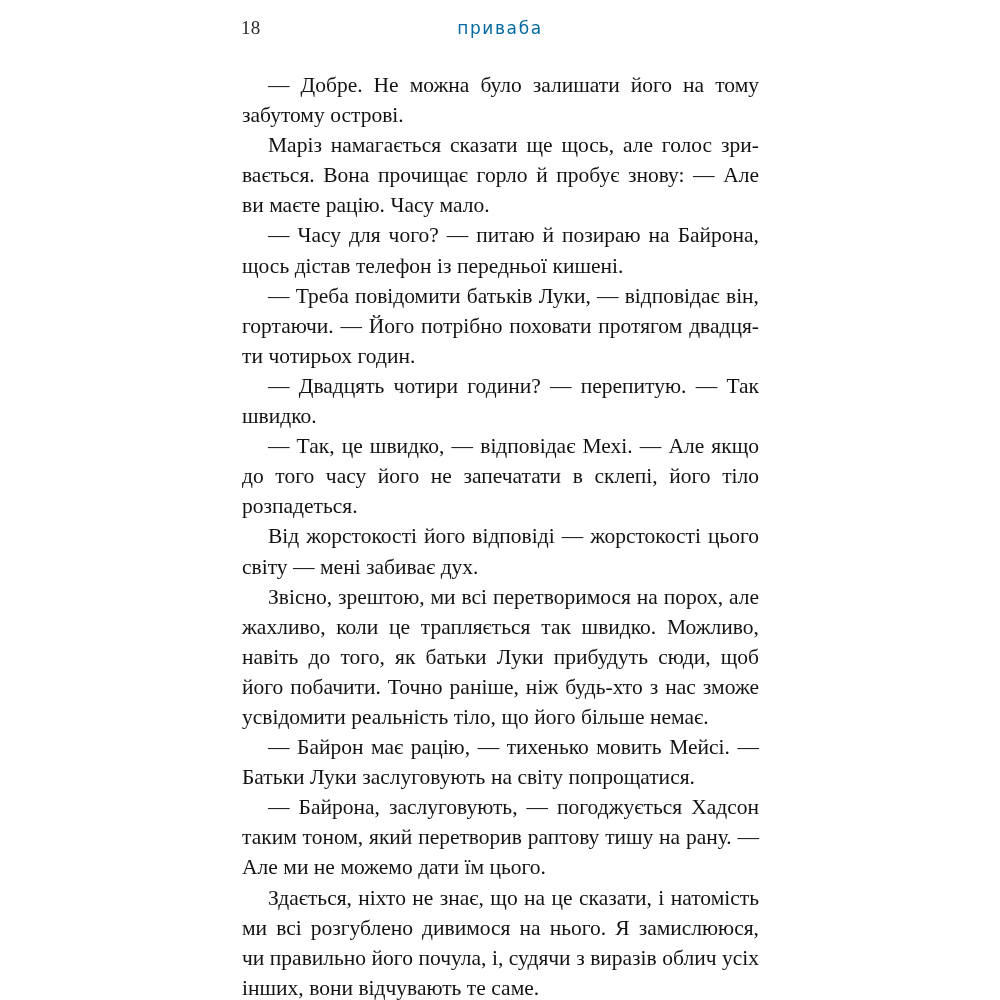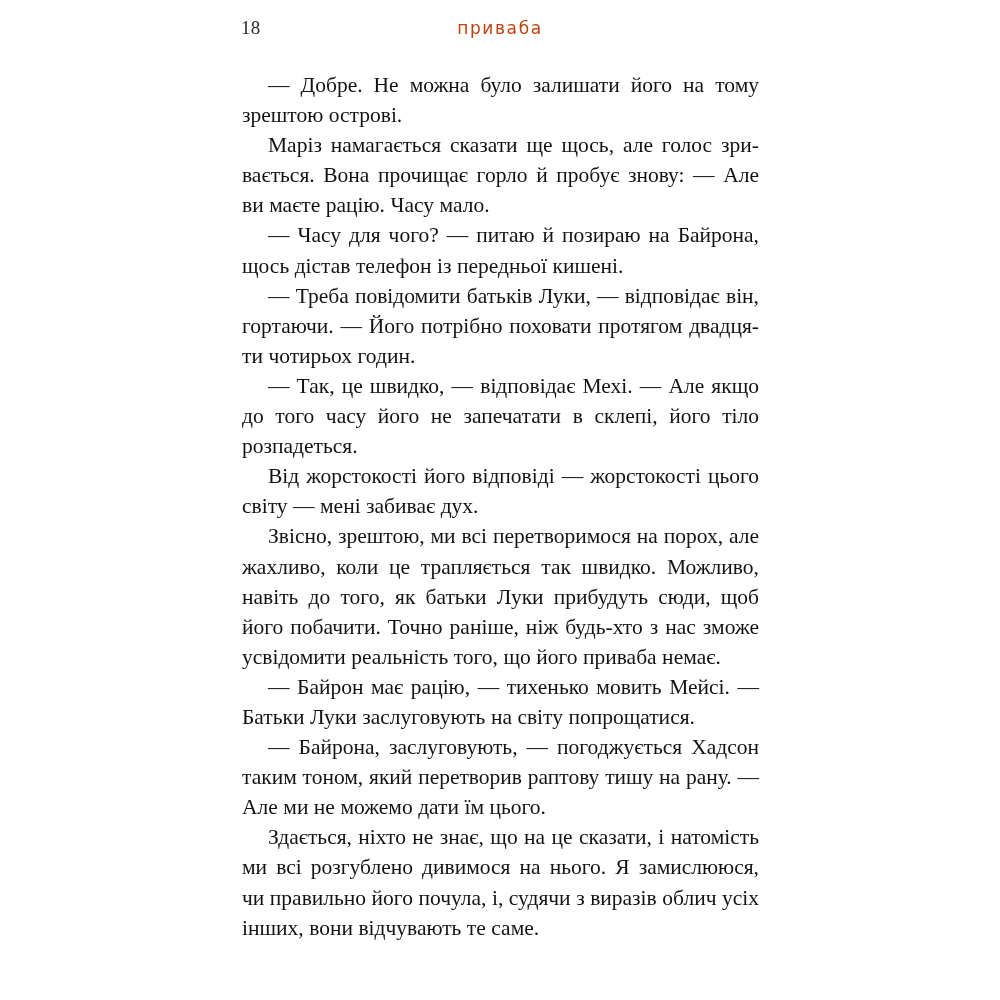--- a/index.html
+++ b/index.html
@@ -49,21 +49,21 @@
   .head-title {
     position: absolute;
     left: 0;
     top: 4px;
     width: 1000px;
     text-align: center;
     font-family: "DejaVu Sans", "Liberation Sans", sans-serif;
     font-size: 17px;
     line-height: 24px;
     font-weight: 400;
-    color: #c2410c;
+    color: #0369a1;
     letter-spacing: 1.6px;
   }
 
   
   .text-block {
     position: absolute;
     left: 242px;
     top: 70px;
     width: 517px;
   }
@@ -85,26 +85,27 @@
 <body>
 
 <div class="page">
 
   <div class="running-head">
     <div class="folio">18</div>
     <div class="head-title">приваба</div>
   </div>
 
   <div class="text-block">
-    <p class="para">— Добре. Не можна було залишати його на тому зрештою острові.</p>
+    <p class="para">— Добре. Не можна було залишати його на тому забутому острові.</p>
     <p class="para">Маріз намагається сказати ще щось, але голос зри­вається. Вона прочищає горло й пробує знову: — Але ви маєте рацію. Часу мало.</p>
     <p class="para">— Часу для чого? — питаю й позираю на Байрона, щось дістав телефон із передньої кишені.</p>
     <p class="para">— Треба повідомити батьків Луки, — відповідає він, гортаючи. — Його потрібно поховати протягом двадця­ти чотирьох годин.</p>
+    <p class="para">— Двадцять чотири години? — перепитую. — Так швидко.</p>
     <p class="para">— Так, це швидко, — відповідає Мехі. — Але якщо до того часу його не запечатати в склепі, його тіло розпа­деться.</p>
     <p class="para">Від жорстокості його відповіді — жорстокості цього світу — мені забиває дух.</p>
-    <p class="para">Звісно, зрештою, ми всі перетворимося на порох, але жахливо, коли це трапляється так швидко. Мож­ливо, навіть до того, як батьки Луки прибудуть сюди, щоб його побачити. Точно раніше, ніж будь-хто з нас зможе усвідомити реальність того, що його приваба немає.</p>
+    <p class="para">Звісно, зрештою, ми всі перетворимося на порох, але жахливо, коли це трапляється так швидко. Мож­ливо, навіть до того, як батьки Луки прибудуть сюди, щоб його побачити. Точно раніше, ніж будь-хто з нас зможе усвідомити реальність тіло, що його більше немає.</p>
     <p class="para">— Байрон має рацію, — тихенько мовить Мейсі. — Батьки Луки заслуговують на світу попрощатися.</p>
     <p class="para">— Байрона, заслуговують, — погоджується Хадсон таким тоном, який перетворив раптову тишу на рану. — Але ми не можемо дати їм цього.</p>
     <p class="para">Здається, ніхто не знає, що на це сказати, і натомість ми всі розгублено дивимося на нього. Я замислююся, чи правильно його почула, і, судячи з виразів облич усіх інших, вони відчувають те саме.</p>
 
   </div>
 
 </div>
 
 </body></html>

